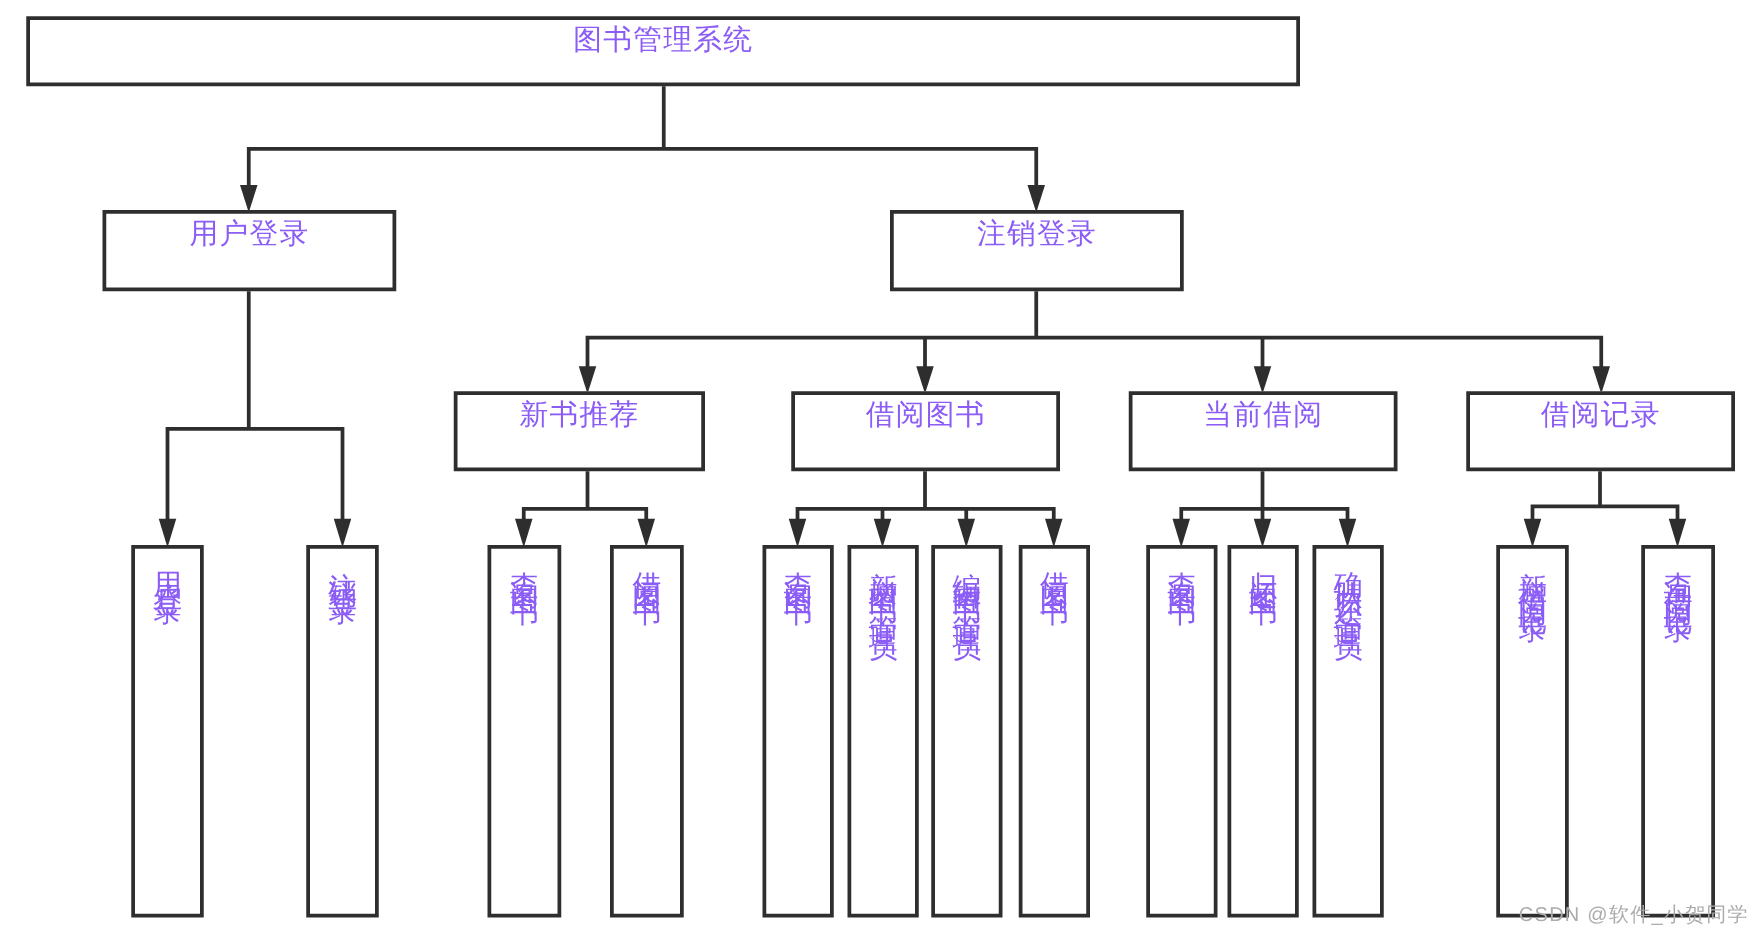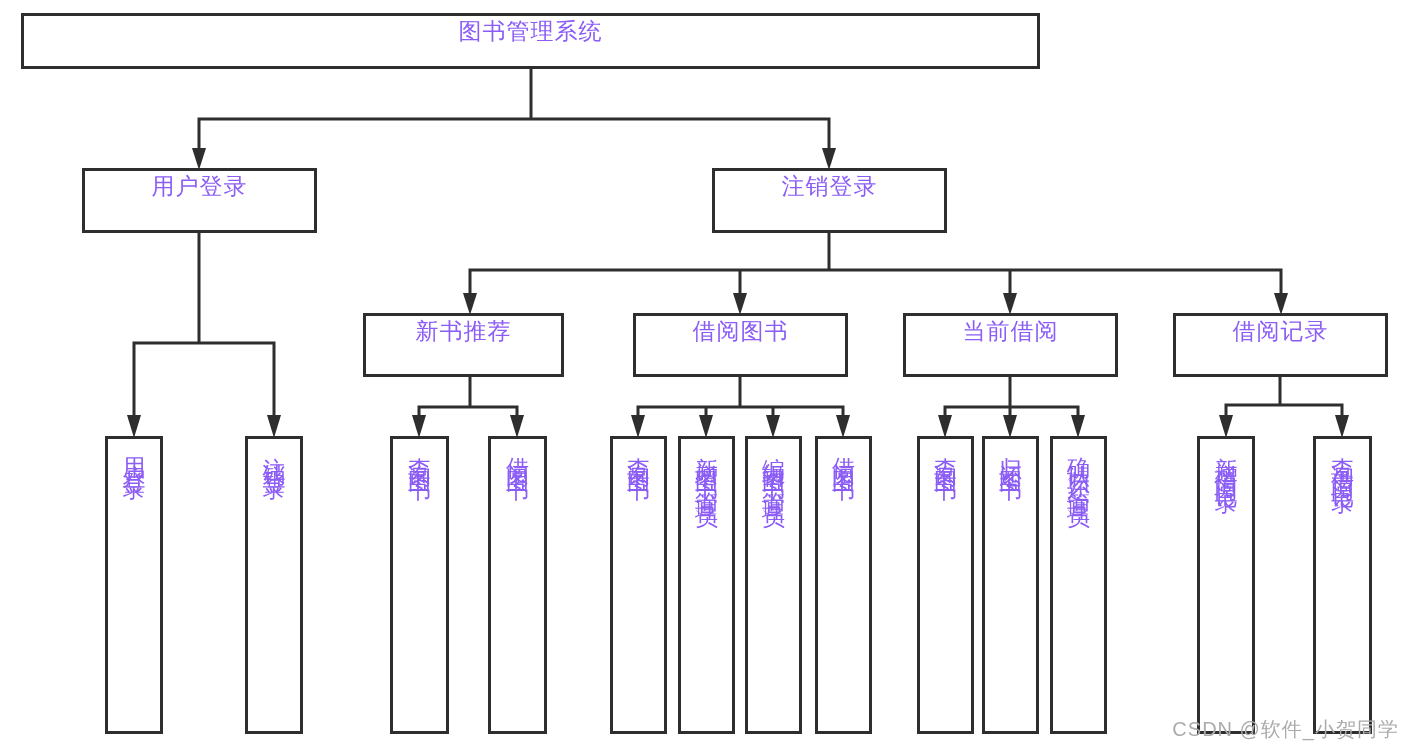--- a/index.html
+++ b/index.html
@@ -43,21 +43,21 @@
     font-size: 23px;
     letter-spacing: 7px;
     line-height: 1;
     white-space: nowrap;
   }
   .watermark {
     position: absolute;
     right: 6px;
     bottom: 4px;
     z-index: 3;
-    font-size: 20px;
+    font-size: 16px;
     color: #ababab;
     letter-spacing: 1px;
     white-space: nowrap;
   }
 </style>
 </head>
 <body>
 
 <div class="stage">
 

